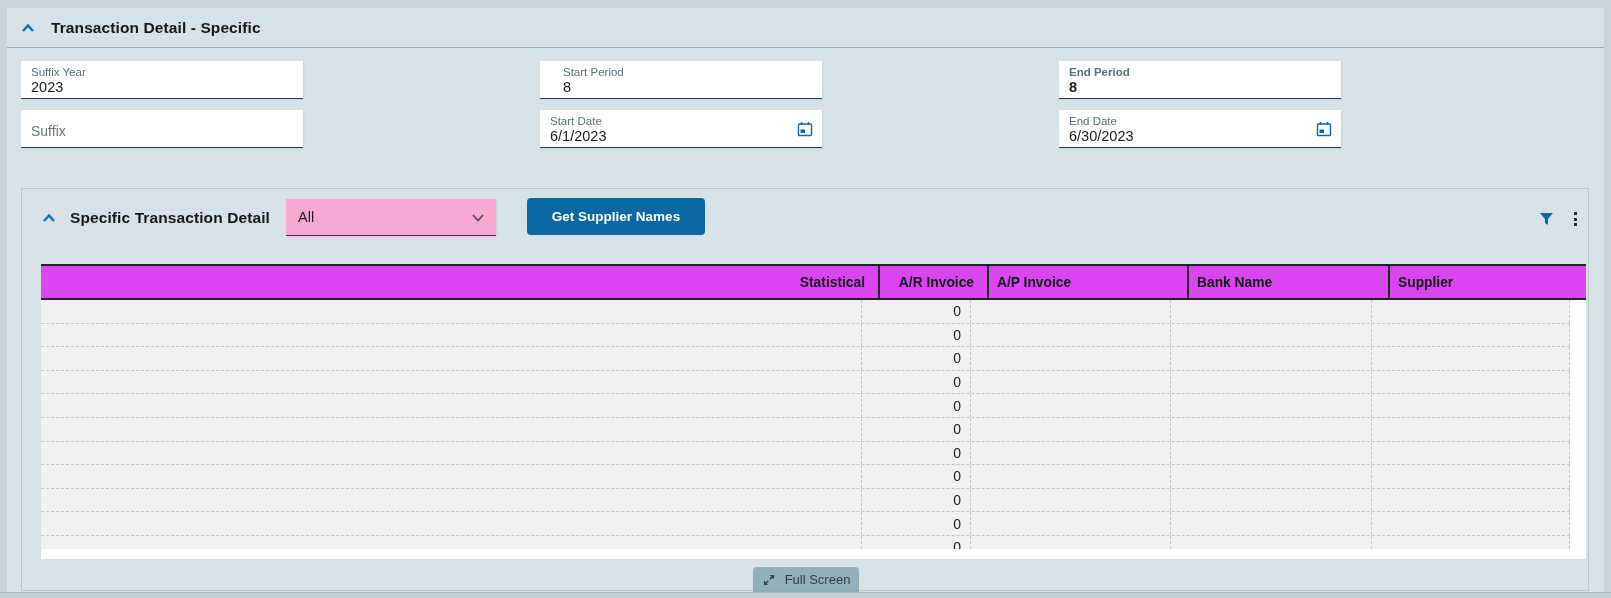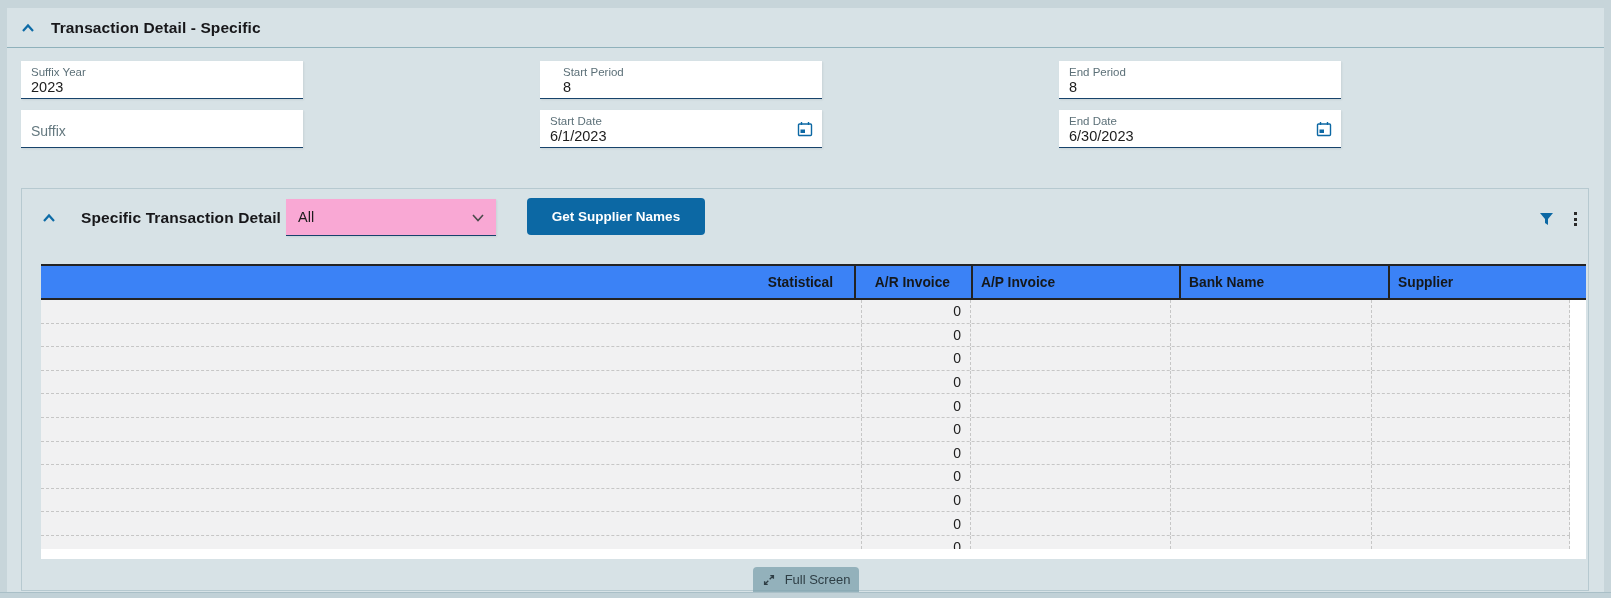--- a/index.html
+++ b/index.html
@@ -38,21 +38,21 @@
   .field.empty .flabel { font-size:14px; color:#64787f; line-height:normal; }
   .cal-icon { position:absolute; right:9px; top:11px; width:16px; height:16px; }
   
   .card {
     position:absolute; left:14px; top:180px; width:1568px; height:403px;
     border:1px solid #b6c9d0;
   }
   .card-header { position:absolute; left:0; top:0; width:100%; height:58px;
     display:flex; align-items:center; }
   .card-header .chevron-btn { margin-left:20px; }
-  .card-header .section-title { margin-left:25px; }
+  .card-header .section-title { margin-left:14px; }
   .select-box {
     position:absolute; left:264px; top:10px; width:210px; height:37px;
     background:#f9a8d4; border:none; border-bottom:1px solid #17436b;
     font-size:14.5px; color:#1c1c1c; padding-left:12px;
     display:flex; align-items:center; cursor:pointer;
     box-shadow:1px 1px 2px rgba(0,0,0,0.07);
   }
   .select-box .sel-chev { position:absolute; right:12px; top:15px; }
   .primary-btn {
     position:absolute; left:505px; top:9px; width:178px; height:37px;
@@ -62,23 +62,22 @@
   }
   .icon-btn { position:absolute; top:20px; width:20px; height:20px; cursor:pointer;
     display:flex; align-items:center; justify-content:center; }
   .filter-btn { left:1514px; }
   .kebab-btn  { left:1543px; }
   .kebab { display:flex; flex-direction:column; gap:2.5px; }
   .kebab i { width:3px; height:3px; background:#2a2a2a; border-radius:0; display:block; }
   
   .grid { position:absolute; left:19px; top:75px; width:1545px; }
   .thead {
-    display:flex; background:#3b82f6; height:36px;
+    display:flex; background:#d946ef; height:36px;
     border-top:2px solid #232323; border-bottom:2px solid #232323;
-    gap:8px;
   }
   .th { font-size:13.8px; font-weight:bold; color:#15181b; height:100%;
         display:flex; align-items:center; }
   .c0 { flex:1; }
   .c1 { width:120px; }
   .c2 { width:109px; }
   .c3 { width:200px; }
   .c4 { width:201px; }
   .c5 { width:198px; }
   .th.c2,.th.c3,.th.c4,.th.c5 { border-left:2px solid #232323; }
@@ -119,21 +118,21 @@
   </div>
 
   <div class="field" style="left:14px; top:53px;">
     <span class="flabel">Suffix Year</span>
     <span class="fvalue">2023</span>
   </div>
   <div class="field" style="left:533px; top:53px;padding-left:23px;">
     <span class="flabel">Start Period</span>
     <span class="fvalue">8</span>
   </div>
-  <div class="field" style="left:1052px; top:53px;">
+  <div class="field" style="left:1052px; top:53px;font-weight:bold;">
     <span class="flabel">End Period</span>
     <span class="fvalue">8</span>
   </div>
 
   <div class="field empty" style="left:14px; top:102px;">
     <span class="flabel">Suffix</span>
   </div>
   <div class="field" style="left:533px; top:102px;">
     <span class="flabel">Start Date</span>
     <span class="fvalue">6/1/2023</span>

